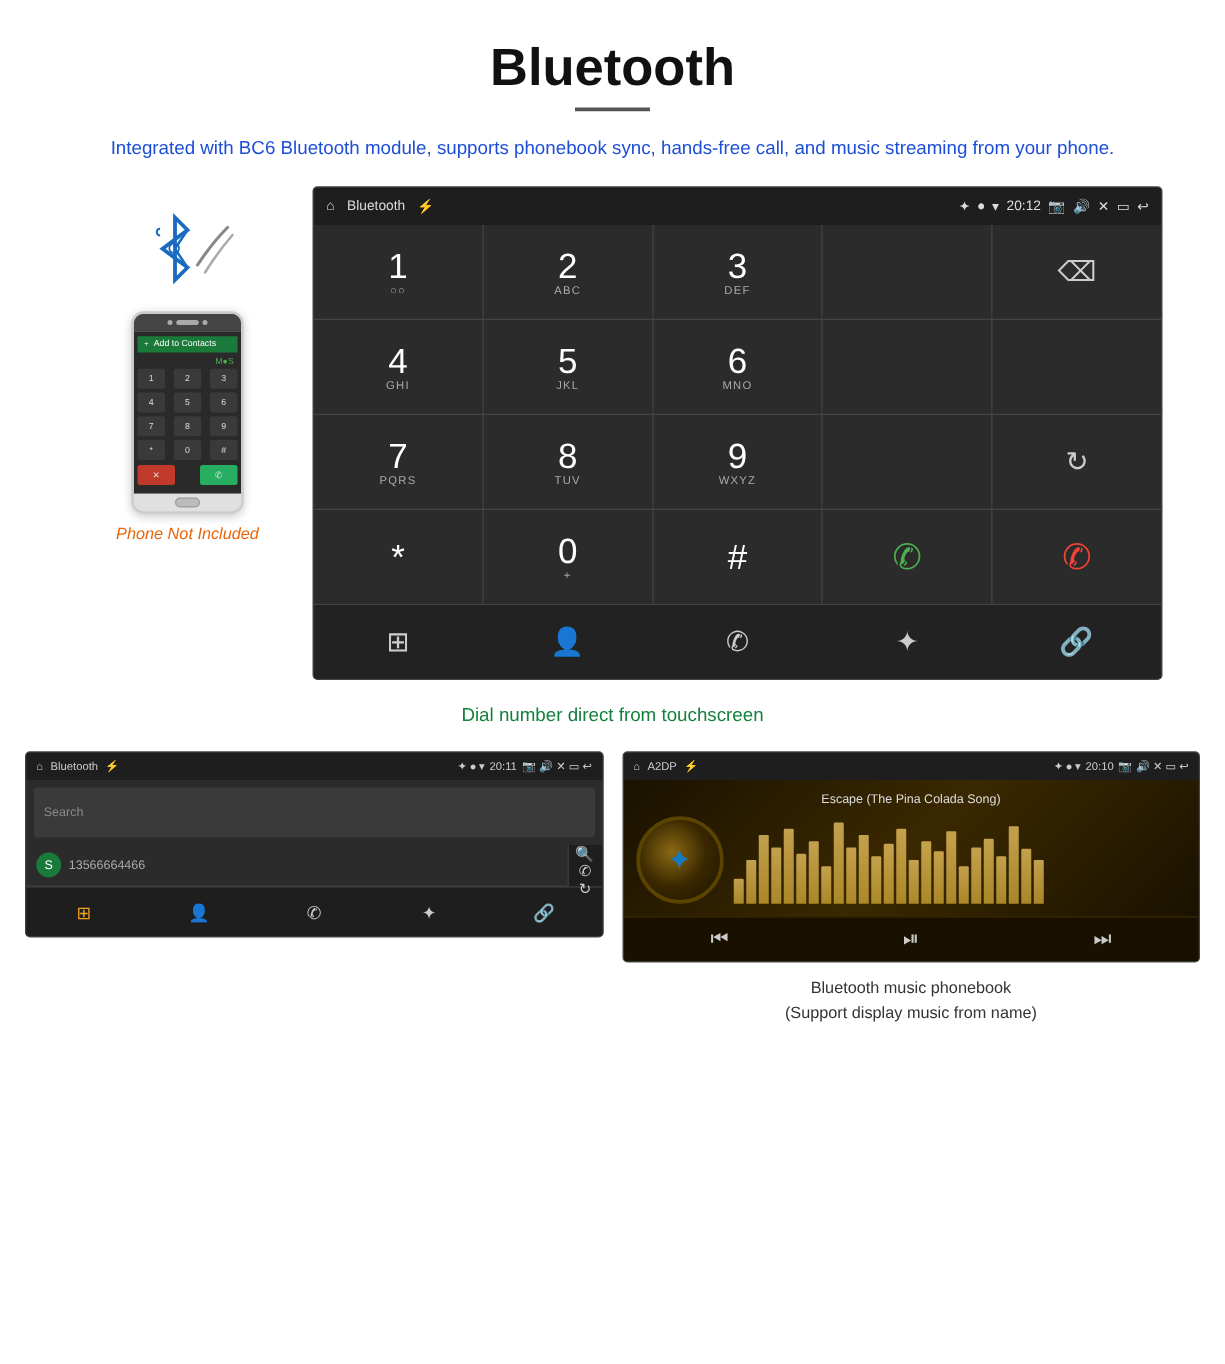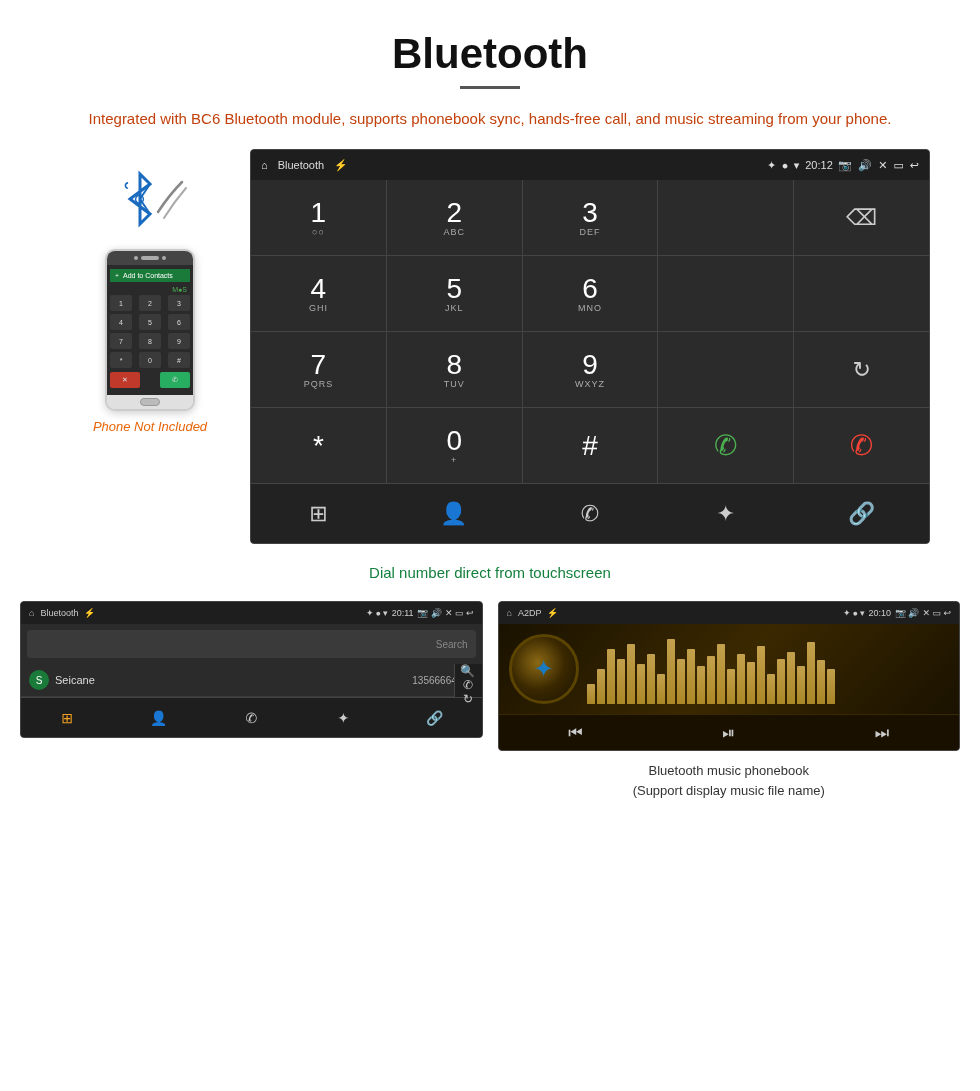--- a/index.html
+++ b/index.html
@@ -23,21 +23,21 @@
       margin-bottom: 8px;
     }
     .title-underline {
       width: 60px;
       height: 3px;
       background: #555;
       margin: 0 auto 18px;
     }
     .page-desc {
       font-size: 15px;
-      color: #c2410c;
+      color: #1d4ed8;
       line-height: 1.6;
       margin-bottom: 8px;
     }
     .specs-line {
       font-size: 14px;
       color: #e8650a;
       margin-bottom: 20px;
     }
 
     
@@ -279,25 +279,24 @@
       font-size: 13px;
       color: #333;
       line-height: 1.5;
     }
 
     
     .pb-search-bar {
       background: #3a3a3a;
       margin: 6px 6px;
       border-radius: 3px;
-      height: 28px;
+      height: 40px;
       display: flex;
       align-items: center;
       padding: 0 8px;
-      justify-content: flex-end;
     }
     .pb-search-text {
       color: #888;
       font-size: 10px;
     }
     .pb-contact-row {
       display: flex;
       align-items: center;
       padding: 6px 8px;
       border-bottom: 1px solid #3a3a3a;
@@ -585,21 +584,20 @@
         </div>
       </div>
 
       <div class="pb-search-bar">
         <span class="pb-search-text">Search</span>
       </div>
 
       <div style="position:relative;">
         <div class="pb-contact-row">
           <div class="pb-avatar">S</div>
-          <span class="pb-name">Seicane</span>
           <span class="pb-number">13566664466</span>
         </div>
 
         <div style="position:absolute;right:0;top:0;width:28px;display:flex;flex-direction:column;align-items:center;justify-content:space-around;height:100%;background:#1e1e1e;border-left:1px solid #444;">
           <span style="color:#ccc;font-size:12px;">🔍</span>
           <span style="color:#ccc;font-size:12px;">✆</span>
           <span style="color:#ccc;font-size:12px;">↻</span>
         </div>
       </div>
 
@@ -624,20 +622,21 @@
           <span>⚡</span>
         </div>
         <div style="display:flex;gap:4px;align-items:center;">
           <span>✦ ⦁ ▾</span>
           <span>20:10</span>
           <span>📷 🔊 ✕ ▭ ↩</span>
         </div>
       </div>
 
       <div class="music-screen-inner">
+        <div class="music-title-bar">Escape (The Pina Colada Song)</div>
         <div class="music-content">
           <div class="album-art">
             <span class="album-art-inner">✦</span>
           </div>
           <div class="music-equalizer" id="eq-bars">
           <div class="eq-bar" style="height: 20px;"></div>
               <div class="eq-bar" style="height: 35px;"></div>
               <div class="eq-bar" style="height: 55px;"></div>
               <div class="eq-bar" style="height: 45px;"></div>
               <div class="eq-bar" style="height: 60px;"></div>
@@ -667,17 +666,17 @@
 
       <div class="music-controls">
         <span class="music-ctrl-btn">⏮</span>
         <span class="music-ctrl-btn">⏯</span>
         <span class="music-ctrl-btn">⏭</span>
       </div>
     </div>
 
     <div class="mini-caption">
       <span>Bluetooth music phonebook</span><br>
-      <span>(Support display music file name)</span>
+      <span>(Support display music from name)</span>
     </div>
   </div>
 
 </div>
 
 </body></html>

